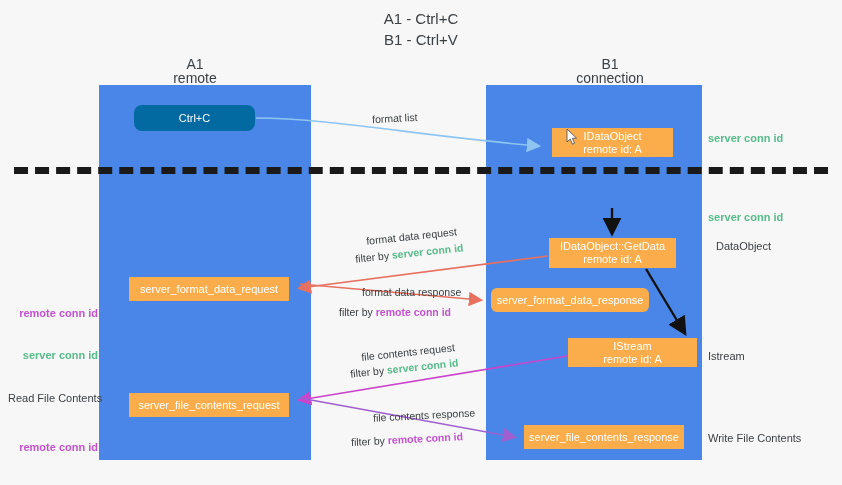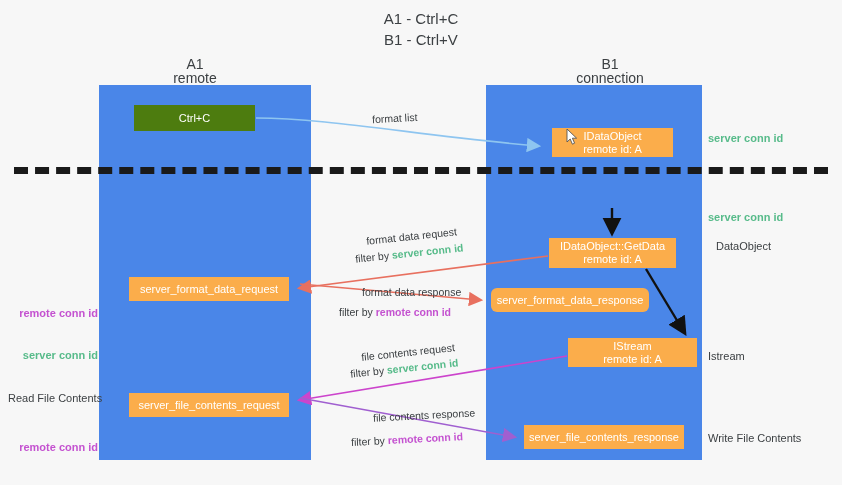--- a/index.html
+++ b/index.html
@@ -43,21 +43,21 @@
   
   .node{
     box-sizing:border-box;
     display:flex;flex-direction:column;
     align-items:center;justify-content:center;
     color:#ffffff;
     text-align:center;
     font-size:11px;line-height:13px;
     white-space:pre;
   }
-  .green{background:#4d7c0f;}
+  .green{background:#0369a1;border-radius:8px;}
   .orange{background:#fbad4b;}
 
   #n-ctrlc{left:134px;top:105px;width:121px;height:26px;}
   #n-dataobj{left:552px;top:128px;width:121px;height:29px;}
   #n-ctrlv{left:552px;top:181px;width:121px;height:26px;}
   #n-getdata{left:549px;top:238px;width:127px;height:30px;}
   #n-istream{left:568px;top:338px;width:129px;height:29px;}
   #n-fmt-req{left:129px;top:277px;width:160px;height:24px;}
   #n-fmt-resp{left:491px;top:288px;width:158px;height:24px;border-radius:6px;}
   #n-file-req{left:129px;top:393px;width:160px;height:24px;}

